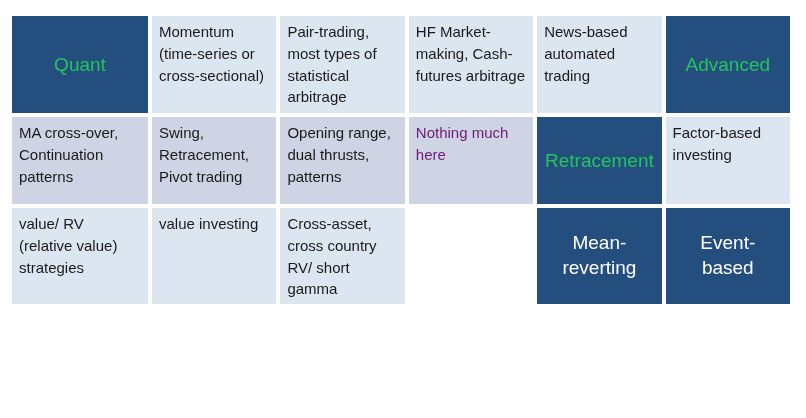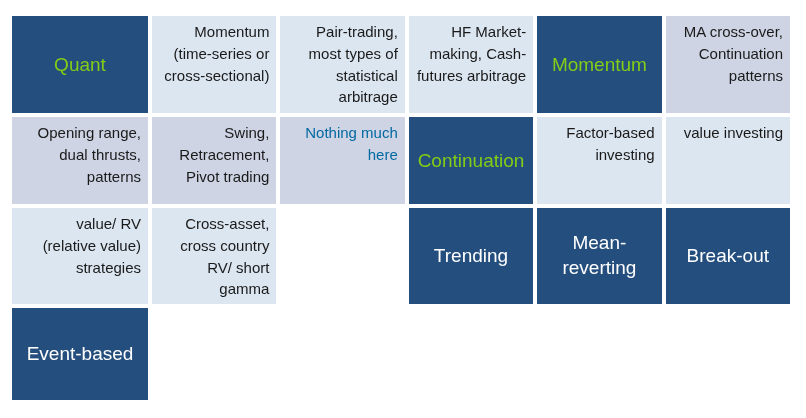--- a/index.html
+++ b/index.html
@@ -21,38 +21,38 @@
     top: 16px;
     width: 778px;
     display: grid;
     grid-template-columns: 136px repeat(5, 1fr);
     grid-template-rows: 97px 87px 96px 92px;
     gap: 4px;
     background: transparent;
   }
   .hdr {
     background: #244E7D;
-    color: #84cc16;
+    color: #22c55e;
     font-size: 19px;
     display: flex;
     align-items: center;
     justify-content: center;
     text-align: center;
   }
   .cell {
     color: #1a1a1a;
     font-size: 15px;
     line-height: 1.45;
-    text-align: right;
+    text-align: left;
     padding: 5px 7px;
     box-sizing: border-box;
   }
   .row-light { background: #DCE6F1; }
   .row-band  { background: #CED4E4; }
-  .muted     { color: #0369a1; }
+  .muted     { color: #701a75; }
   .foot {
     background: #244E7D;
     color: #ffffff;
     font-size: 19px;
     line-height: 1.3;
     display: flex;
     align-items: center;
     justify-content: center;
     text-align: center;
     padding: 0 10px;
@@ -63,33 +63,32 @@
 </head>
 <body>
 
 <div class="canvas">
   <div class="matrix">
 
     <div class="hdr">Quant</div>
     <div class="cell row-light">Momentum (time-series or cross-sectional)</div>
     <div class="cell row-light">Pair-trading, most types of statistical arbitrage</div>
     <div class="cell row-light">HF Market-making, Cash-futures arbitrage</div>
+    <div class="cell row-light">News-based automated trading</div>
 
-    <div class="hdr">Momentum</div>
+    <div class="hdr">Advanced</div>
     <div class="cell row-band">MA cross-over, Continuation patterns</div>
+    <div class="cell row-band">Swing, Retracement, Pivot trading</div>
     <div class="cell row-band">Opening range, dual thrusts, patterns</div>
-    <div class="cell row-band">Swing, Retracement, Pivot trading</div>
     <div class="cell row-band muted">Nothing much here</div>
 
-    <div class="hdr">Continuation</div>
+    <div class="hdr">Retracement</div>
     <div class="cell row-light">Factor-based investing</div>
+    <div class="cell row-light">value/ RV (relative value) strategies</div>
     <div class="cell row-light">value investing</div>
-    <div class="cell row-light">value/ RV (relative value) strategies</div>
     <div class="cell row-light">Cross-asset, cross country RV/ short gamma</div>
 
     <div class="empty"></div>
-    <div class="foot">Trending</div>
     <div class="foot">Mean-reverting</div>
-    <div class="foot">Break-out</div>
     <div class="foot">Event-based</div>
 
   </div>
 </div>
 
 </body></html>

